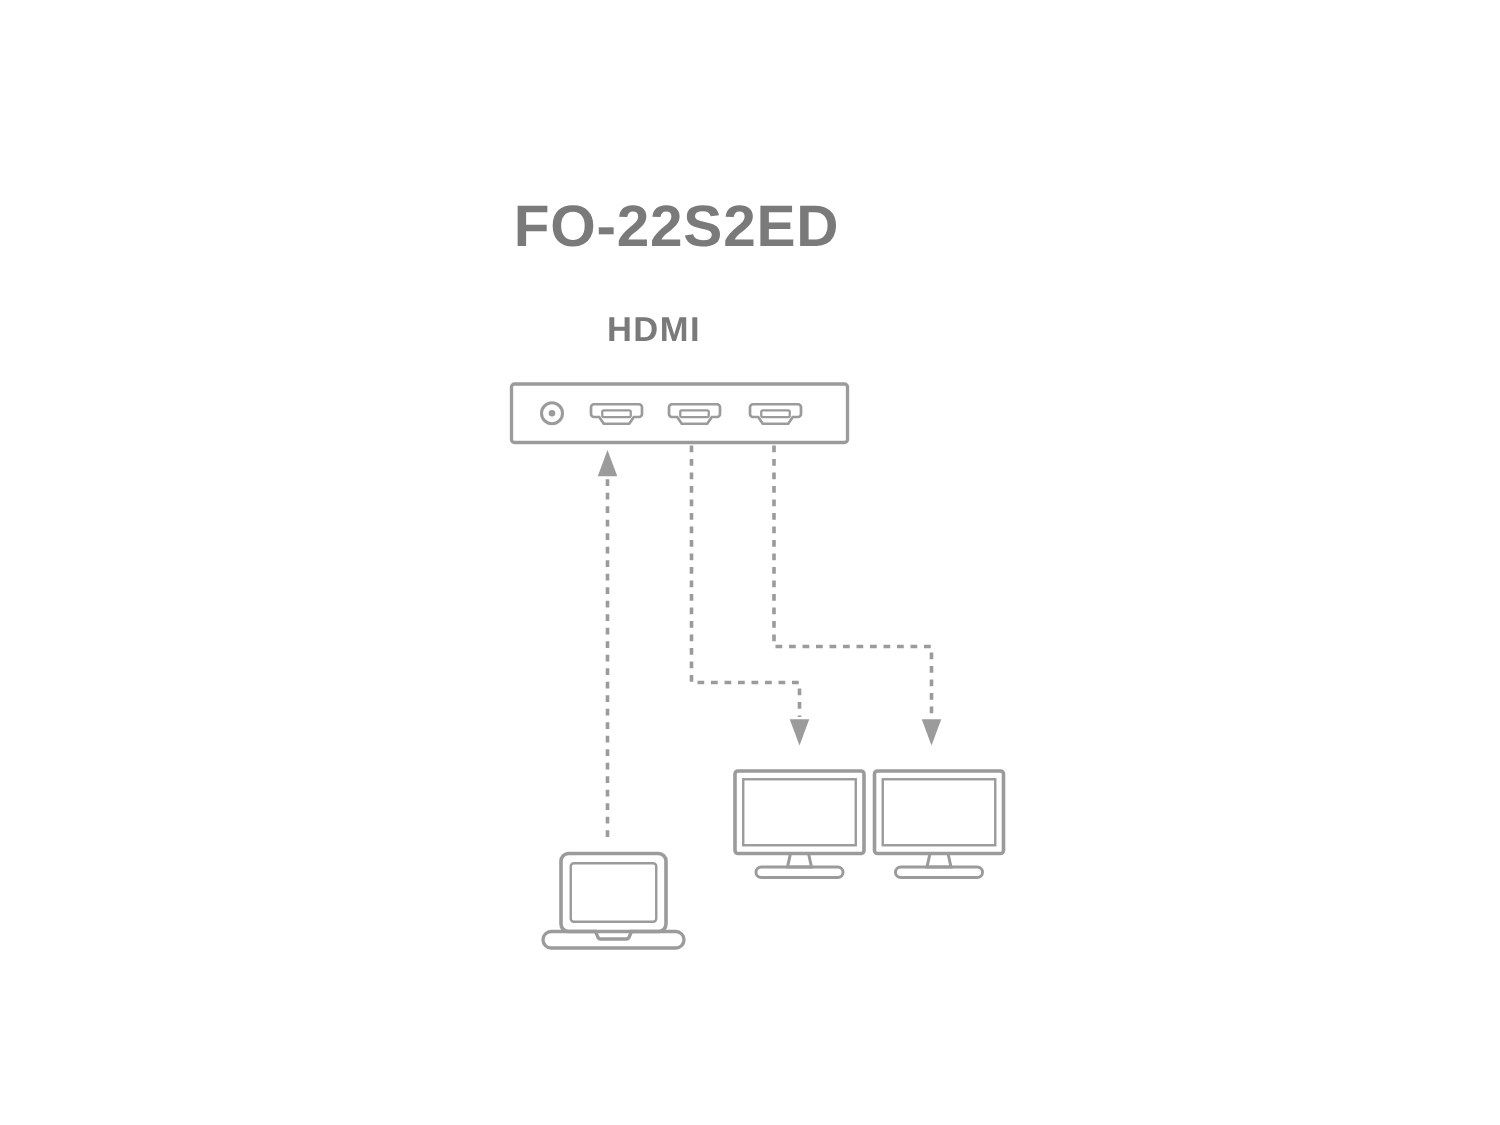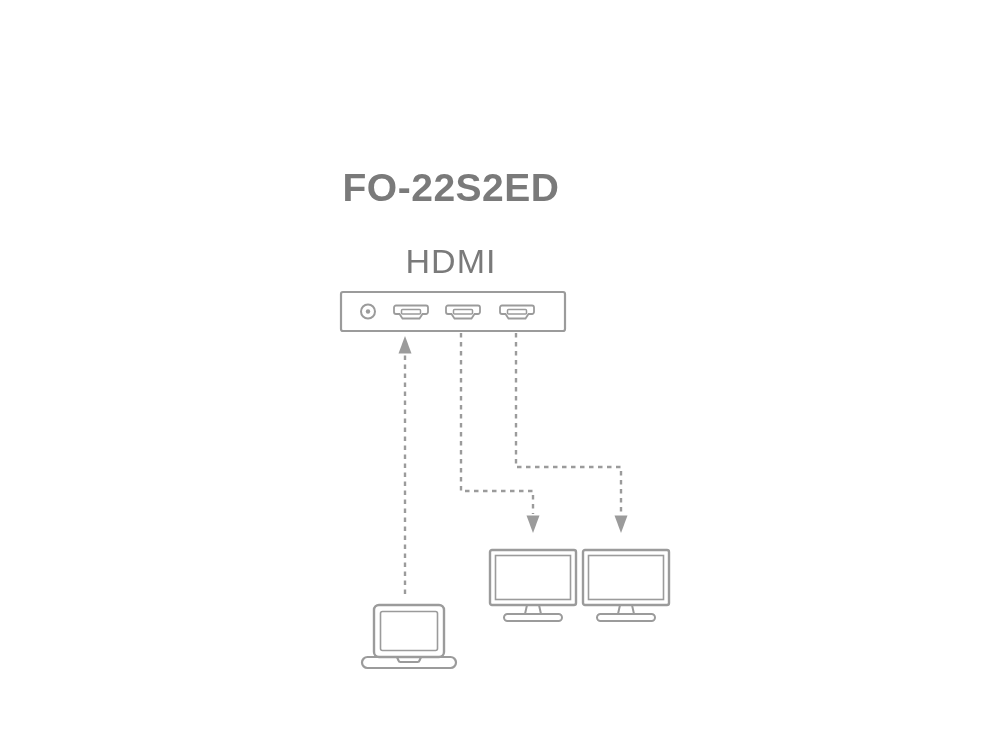--- a/index.html
+++ b/index.html
@@ -8,29 +8,29 @@
     --background:#ffffff;
   }
   *{margin:0;padding:0;box-sizing:border-box;}
   html,body{width:1000px;height:750px;}
   body{
     background:var(--background);
     font-family:"Liberation Sans", sans-serif;
     position:relative;
     overflow:hidden;
   }
-  .stage{position:absolute;inset:0;margin-top:36px;}
+  .stage{position:absolute;inset:0;}
   .title{
     position:absolute;top:130px;left:451px;transform:translateX(-50%);
     font-size:39px;font-weight:700;color:var(--text);letter-spacing:0.5px;
     white-space:nowrap;
   }
   .sublabel{
-    position:absolute;top:206px;left:451px;transform:translateX(-50%);
-    font-size:34px;font-weight:400;color:var(--text);letter-spacing:1px;
+    position:absolute;top:206px;left:436px;transform:translateX(-50%);
+    font-size:23px;font-weight:700;color:var(--text);letter-spacing:1px;
     white-space:nowrap;
   }
   svg.diagram{position:absolute;top:0;left:0;}
   .ln{stroke:var(--line);fill:none;}
   .panel{stroke:var(--line);fill:var(--background);}
   .dash{
     stroke:var(--line);fill:none;stroke-width:2.4;
     stroke-dasharray:4.5 4.5;
   }
   .arrowhead{fill:var(--line);stroke:none;}

